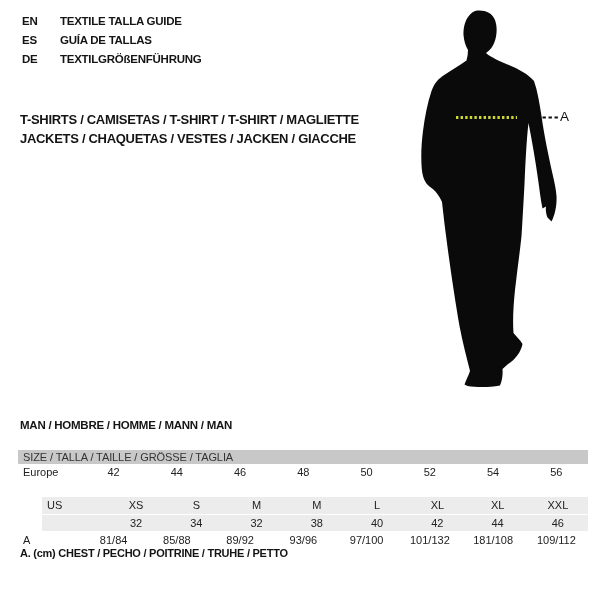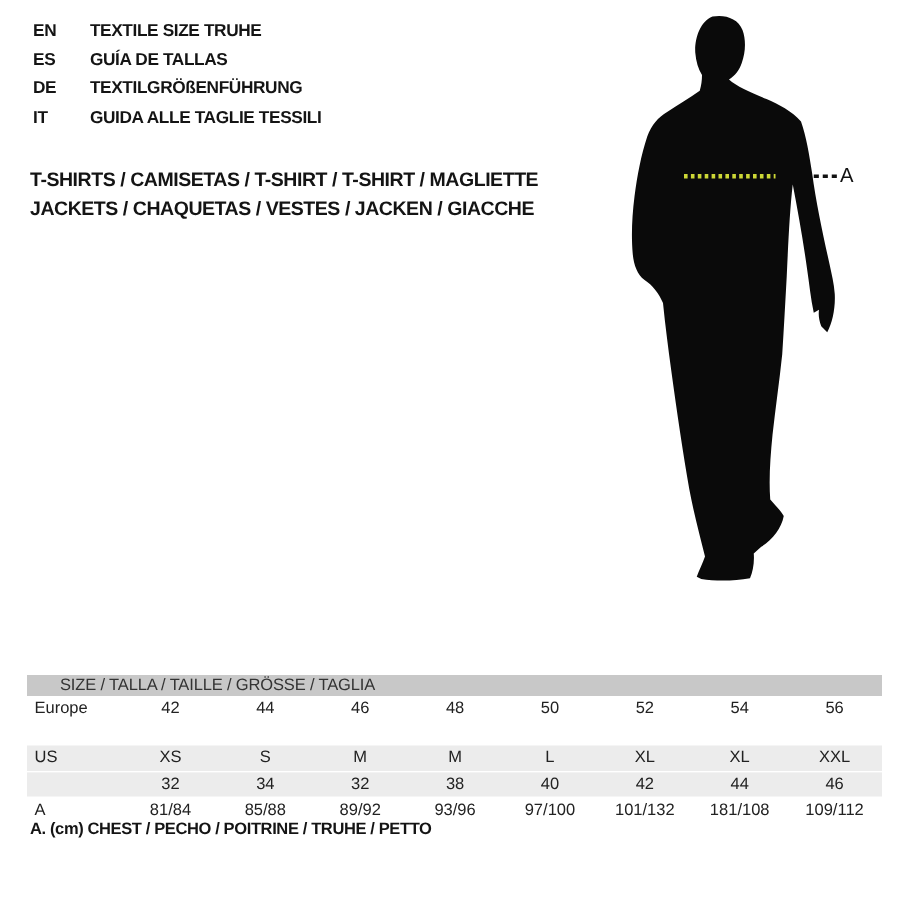--- a/index.html
+++ b/index.html
@@ -21,53 +21,49 @@
 
   
   .figure-svg{position:absolute;left:0;top:0;width:600px;height:600px;}
   .measure-label{position:absolute;left:560px;top:109px;font-size:13.5px;font-weight:400;color:#111;}
 
   
   .man-title{position:absolute;left:20px;top:419px;font-weight:700;font-size:11.5px;letter-spacing:-0.25px;white-space:nowrap;}
 
   
   .size-table{position:absolute;left:18px;top:450px;width:570px;font-size:11px;color:#222;}
-  .thead{height:14px;line-height:14px;background:#c8c8c8;color:#333;padding-left:22px;letter-spacing:-0.1px;white-space:nowrap;}
+  .thead{height:14px;line-height:14px;background:#c8c8c8;color:#333;padding-left:5px;letter-spacing:-0.1px;white-space:nowrap;}
   .trow{display:grid;grid-template-columns:64px repeat(8,1fr);height:16.5px;line-height:16.5px;}
   .trow.r0{height:33px;line-height:17px;}
-  .trow.r1,.trow.r2{background:#ececec;}
+  .trow.r1,.trow.r2{background:#ececec;margin-left:24px;}
   .trow.r1{border-bottom:1px solid #ffffff;}
   .trow.r3{height:18px;line-height:18px;}
   .tlabel{padding-left:5px;text-align:left;}
   .tcell{text-align:center;}
 
   
   .footnote{position:absolute;left:20px;top:547px;font-weight:700;font-size:11px;letter-spacing:-0.25px;white-space:nowrap;}
 </style>
 </head>
 <body>
 
 <div class="canvas">
 
   <div class="lang-list">
     <div class="lang-row">
       <span class="lang-code">EN</span>
-      <span class="lang-label">TEXTILE SIZE TRUHE</span>
+      <span class="lang-label">TEXTILE TALLA GUIDE</span>
     </div>
     <div class="lang-row">
       <span class="lang-code">ES</span>
       <span class="lang-label">GUÍA DE TALLAS</span>
     </div>
     <div class="lang-row">
       <span class="lang-code">DE</span>
       <span class="lang-label">TEXTILGRÖßENFÜHRUNG</span>
-    </div>
-    <div class="lang-row">
-      <span class="lang-code">IT</span>
-      <span class="lang-label">GUIDA ALLE TAGLIE TESSILI</span>
     </div>
   </div>
 
   <div class="categories">
     <div>T-SHIRTS / CAMISETAS / T-SHIRT / T-SHIRT / MAGLIETTE</div>
     <div>JACKETS / CHAQUETAS / VESTES / JACKEN / GIACCHE</div>
   </div>
 
   <svg class="figure-svg" viewBox="0 0 600 600" xmlns="http://www.w3.org/2000/svg">
     <path d="M475,11
@@ -107,20 +103,21 @@
          C452,70 460,65 466.5,60.5
          C467.5,57 468,53.5 468,50
          C465.5,46 464,41 463.5,35
          C463,26 466.5,14.5 475,11
          Z" fill="#0a0a0a"></path>
     <line x1="456" y1="117.5" x2="517" y2="117.5" stroke-width="3" stroke-dasharray="2.4 2.2" stroke="#cdd836"></line>
     <line x1="542.5" y1="117.5" x2="559" y2="117.5" stroke-width="2.2" stroke-dasharray="3.4 2.6" stroke="#111111"></line>
   </svg>
   <div class="measure-label">A</div>
 
+  <div class="man-title">MAN / HOMBRE / HOMME / MANN / MAN</div>
 
   <div class="size-table">
     <div class="thead">SIZE / TALLA / TAILLE / GRÖSSE / TAGLIA</div>
     <div class="tbody">
         <div class="trow r0">
           <div class="tlabel">Europe</div>
           <div class="tcell">42</div>
           <div class="tcell">44</div>
           <div class="tcell">46</div>
           <div class="tcell">48</div>

